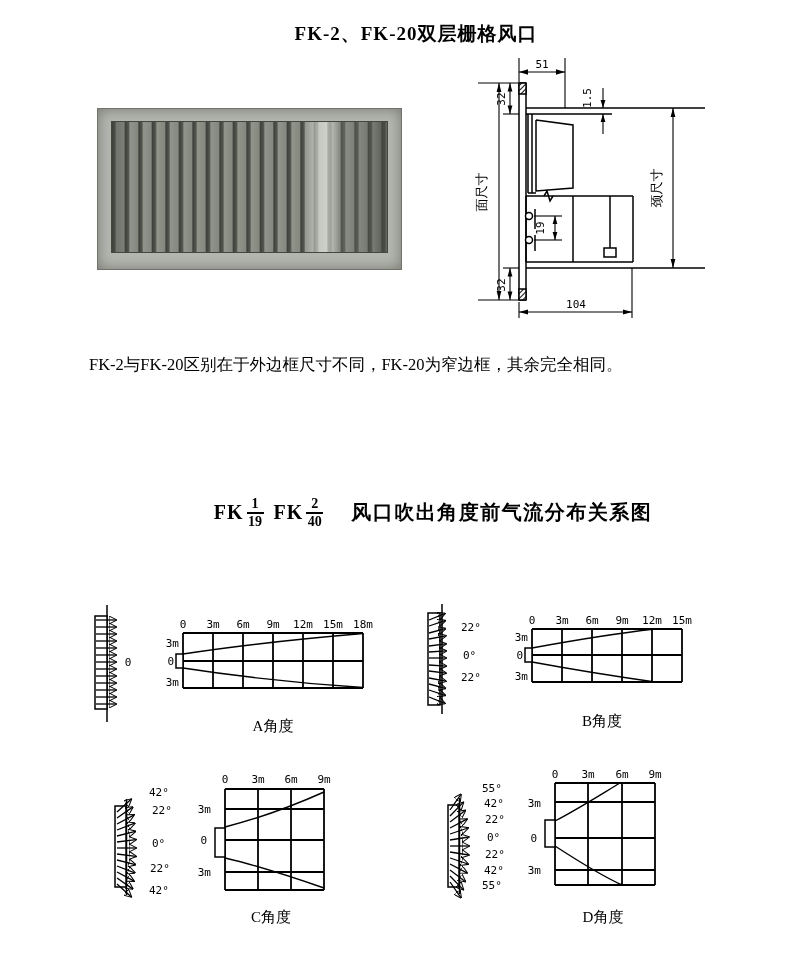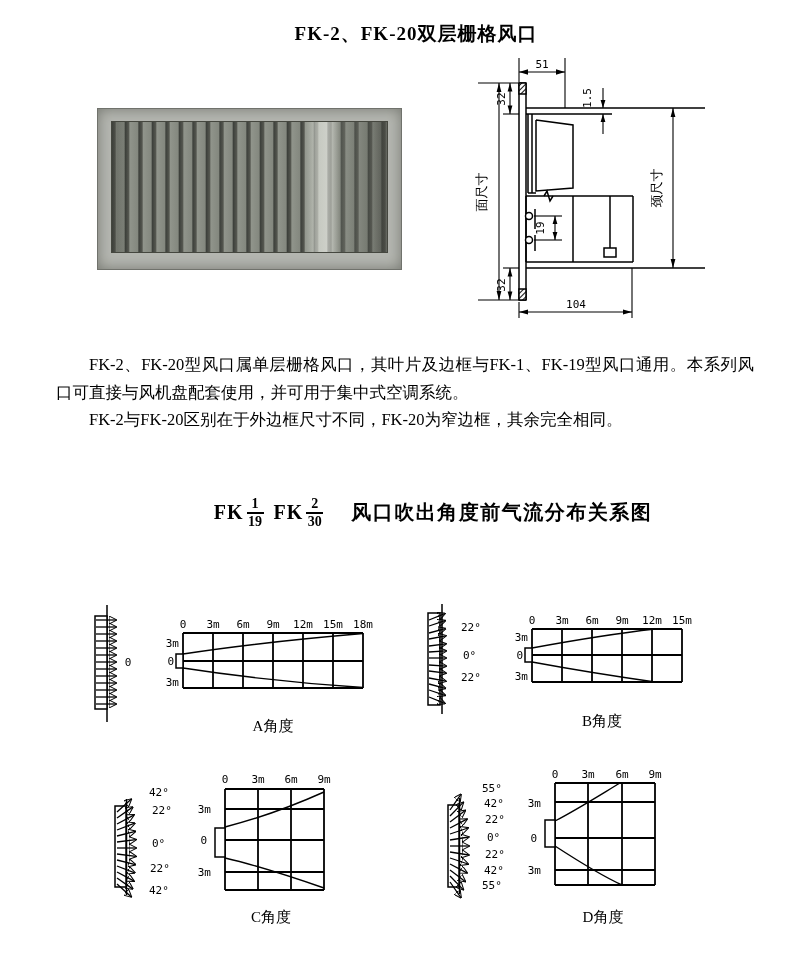--- a/index.html
+++ b/index.html
@@ -142,34 +142,33 @@
       <text x="121" y="48" text-anchor="middle" transform="rotate(-90 121 48)">1.5</text>
       <text class="cjk" x="16" y="142" text-anchor="middle" transform="rotate(-90 16 142)">面尺寸</text>
       <text class="cjk" x="191" y="138" text-anchor="middle" transform="rotate(-90 191 138)">颈尺寸</text>
       <text x="74" y="178" text-anchor="middle" transform="rotate(-90 74 178)">19</text>
       <text x="35" y="235" text-anchor="middle" transform="rotate(-90 35 235)">32</text>
       <text x="106" y="258" text-anchor="middle">104</text>
     </g>
   </svg>
 
   <div class="text-block">
-    <p>FK-2、FK-20型风口属单层栅格风口，其叶片及边框与FK-1、FK-19型风口通用。本系列风口可直接与风机盘配套使用，并可用于集中式空调系统。</p>
     <p>FK-2与FK-20区别在于外边框尺寸不同，FK-20为窄边框，其余完全相同。</p>
   </div>
 
   <div class="subtitle">
     <span class="fk">FK</span>
     <span class="frac">
       <span class="num">1</span>
       <span class="den">19</span>
     </span>
     <span class="fk">FK</span>
     <span class="frac">
       <span class="num">2</span>
-      <span class="den">30</span>
+      <span class="den">40</span>
     </span>
     <span class="rest">风口吹出角度前气流分布关系图</span>
   </div>
 
   <svg style="left:85px;top:600px;" width="300" height="140" viewBox="0 0 300 140">
     <defs>
         <marker id="ahA" markerWidth="8" markerHeight="8" refX="7" refY="4" orient="auto" markerUnits="userSpaceOnUse">
           <path d="M0,0L8,4L0,8Z" fill="#000" stroke="none"></path>
         </marker>
       </defs>

